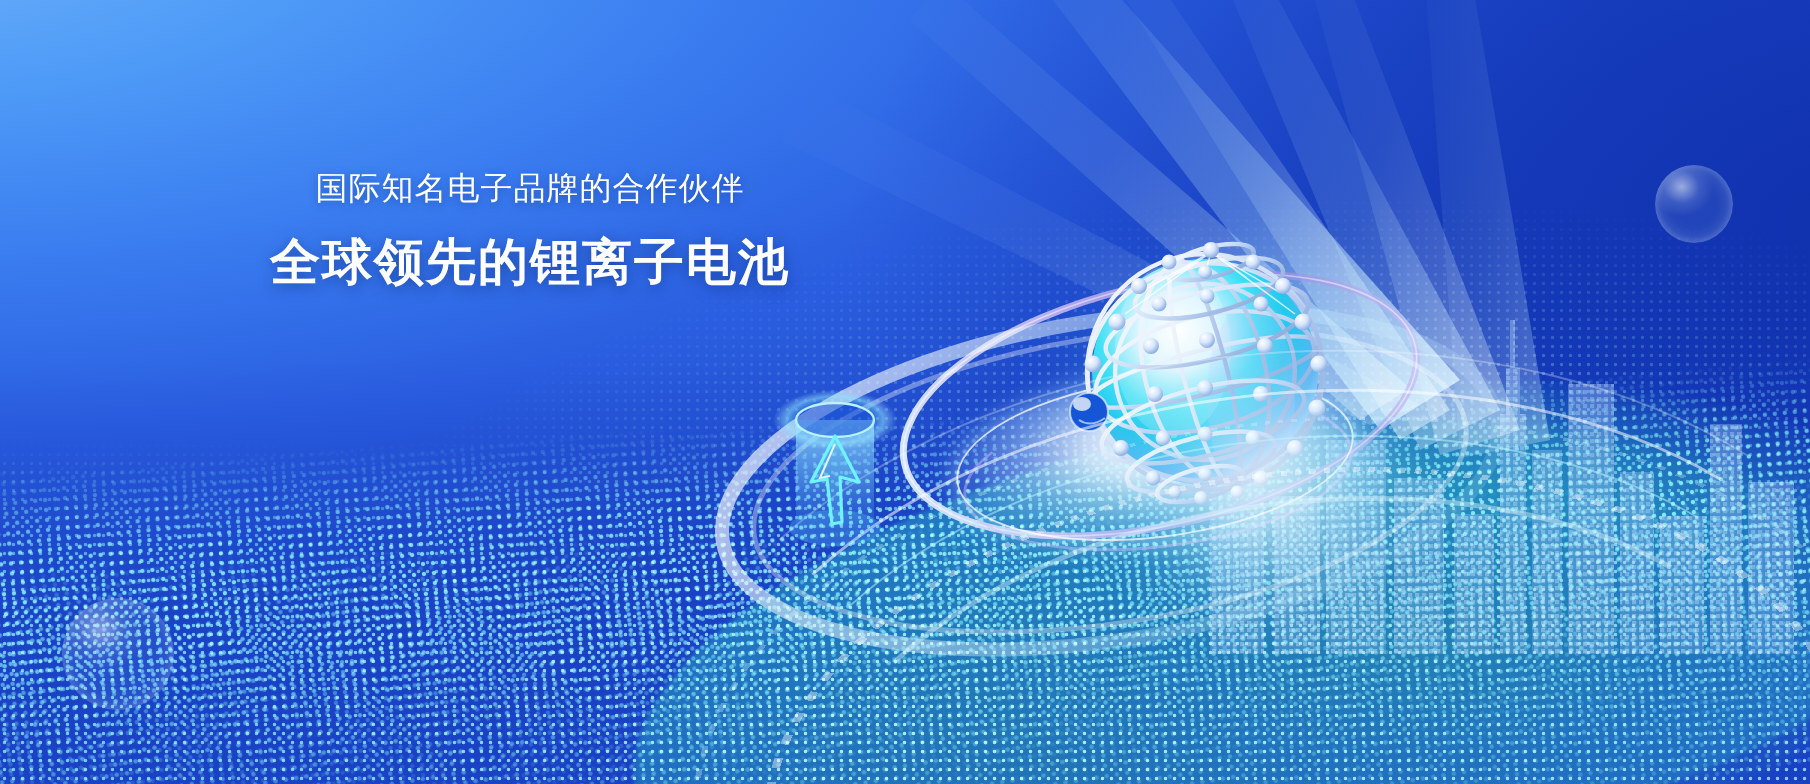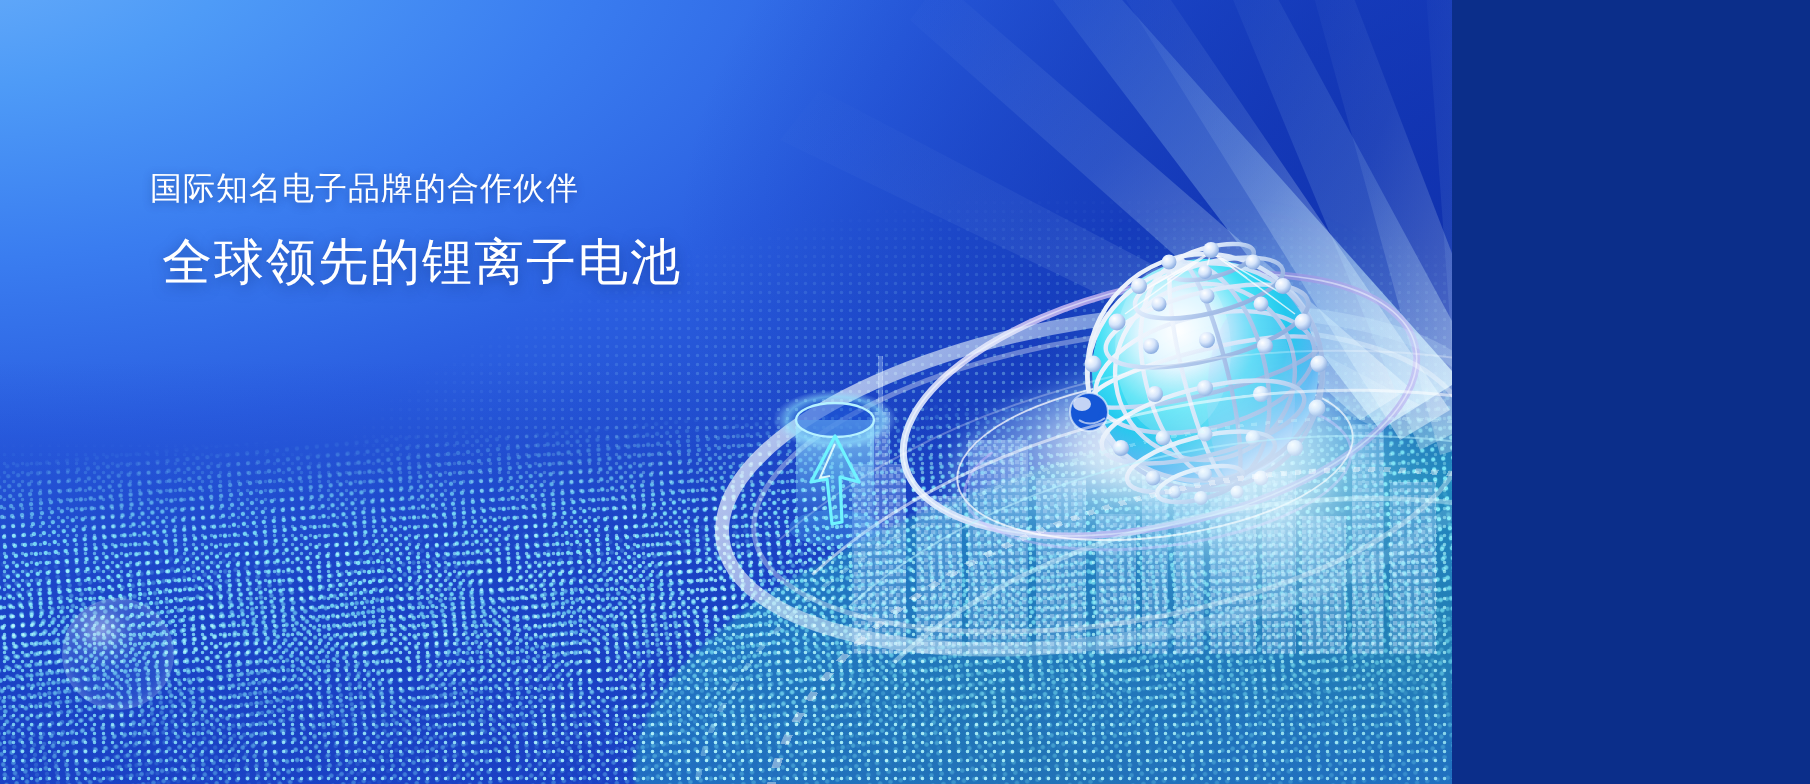--- a/index.html
+++ b/index.html
@@ -1,22 +1,23 @@
 <!DOCTYPE html>
 <html><head>
 <meta charset="utf-8">
 <style>
   html,body{margin:0;padding:0;background:#0b2e8a;}
   *{box-sizing:border-box;}
   .stage{
     position:relative;
-    width:1452px;height:784px;
+    width:1810px;height:784px;
     overflow:hidden;
     font-family:"Liberation Sans","DejaVu Sans",sans-serif;
     background:#1b47c0;
+    text-align:center;
   }
   
   .bg-base{
     position:absolute;inset:0;
     background:
       radial-gradient(130% 120% at -6% -10%, #6fb2fb 0%, #4e9bf7 18%, #3a7df0 36%, #2a5ee0 55%, #1d46c6 75%, #1a3fbe 100%);
   }
   .bg-rightdark{
     position:absolute;inset:0;
     background:radial-gradient(90% 110% at 108% 30%, rgba(14,46,170,.92) 0%, rgba(16,52,180,.55) 38%, rgba(20,60,190,0) 68%);
@@ -164,21 +165,21 @@
   .glow.g2{left:1120px;top:380px;width:300px;height:220px;background:radial-gradient(circle, rgba(255,255,255,.8) 0%, rgba(200,240,255,.3) 48%, rgba(190,235,255,0) 75%);}
   
   .copy{position:absolute;left:150px;top:172px;width:760px;}
   .eyebrow{
     font-size:32px;line-height:1;color:#ffffff;letter-spacing:1px;
     font-weight:400;
     text-shadow:0 2px 10px rgba(10,40,120,.45);
     margin:0 0 28px 0;
   }
   .headline{
-    font-size:50px;line-height:1.22;color:#ffffff;font-weight:400;letter-spacing:2px;
+    font-size:50px;line-height:1.22;color:#ffffff;font-weight:700;letter-spacing:2px;
     text-shadow:0 3px 14px rgba(8,36,110,.5);
     margin:12px;
   }
   .headline .l2{display:block;}
 </style>
 </head>
 <body>
 
 <div class="stage">
 

